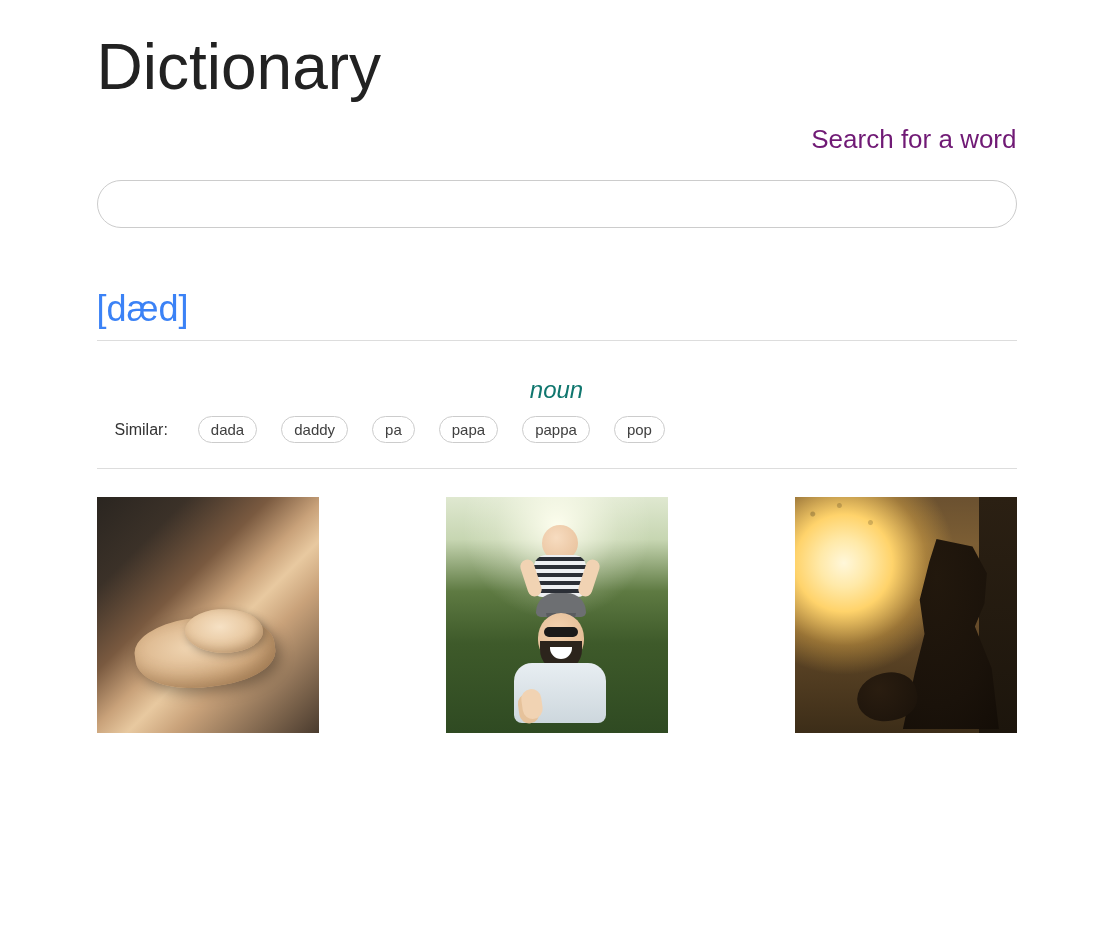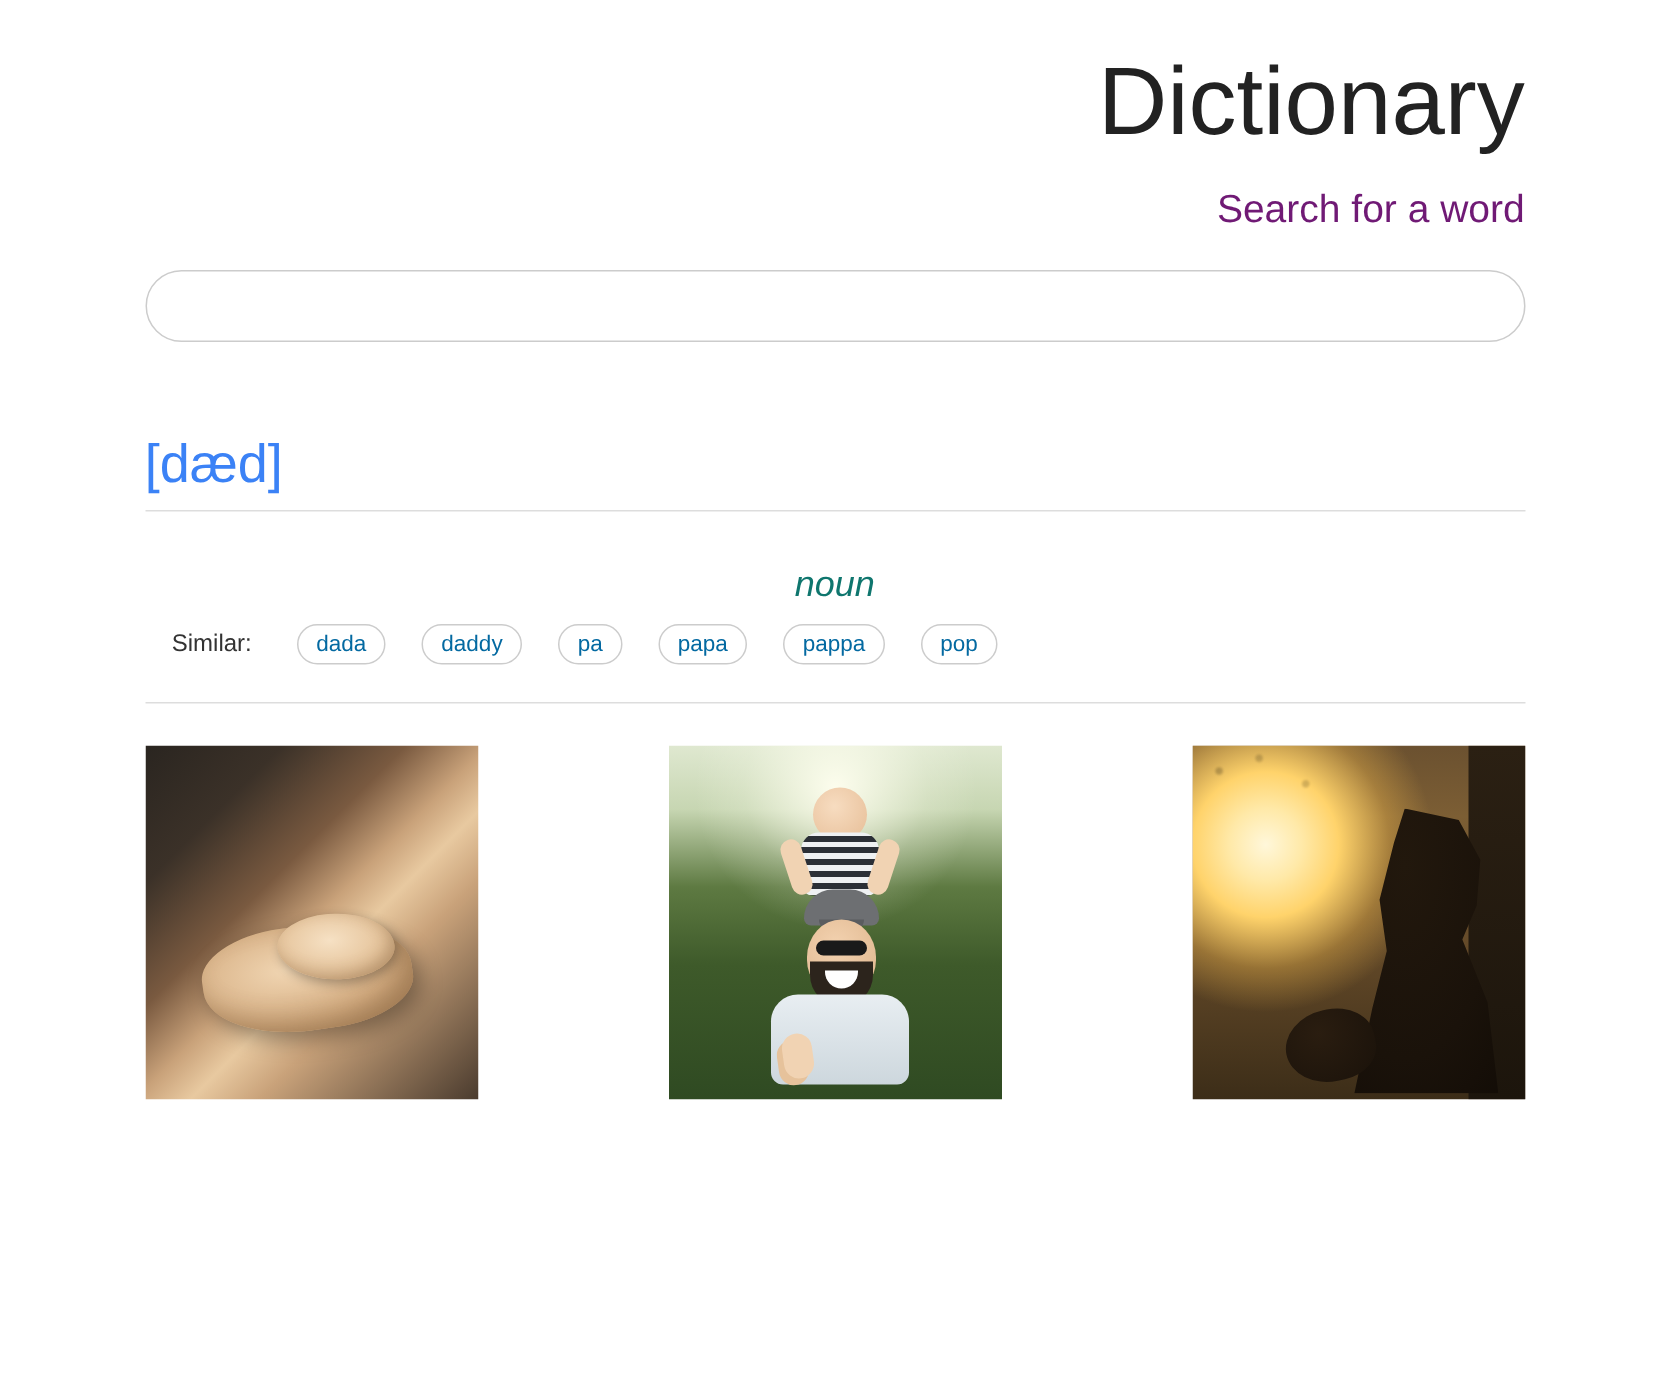--- a/index.html
+++ b/index.html
@@ -12,21 +12,21 @@
       background: #fff;
       color: #333;
       width: 1113px;
     }
     .container {
       max-width: 960px;
       margin: 0 auto;
       padding: 20px;
     }
     .page-title {
-      text-align: right;
+      text-align: left;
       font-size: 64px;
       font-weight: 400;
       color: #222;
       margin-top: 10px;
       margin-bottom: 20px;
     }
     .search-label {
       text-align: right;
       font-size: 26px;
       font-weight: 300;
@@ -94,21 +94,21 @@
       margin-right: 6px;
     }
     .syn-chip {
       display: inline-flex;
       align-items: center;
       justify-content: center;
       padding: 4px 12px;
       border: 1px solid #ccc;
       border-radius: 16px;
       font-size: 15px;
-      color: #0369a1;
+      color: #404040;
       background: #fff;
       cursor: pointer;
     }
     .divider2 {
       border: none;
       border-top: 1px solid #ddd;
       margin: 0 0 28px 0;
     }
     .images-row {
       display: flex;

